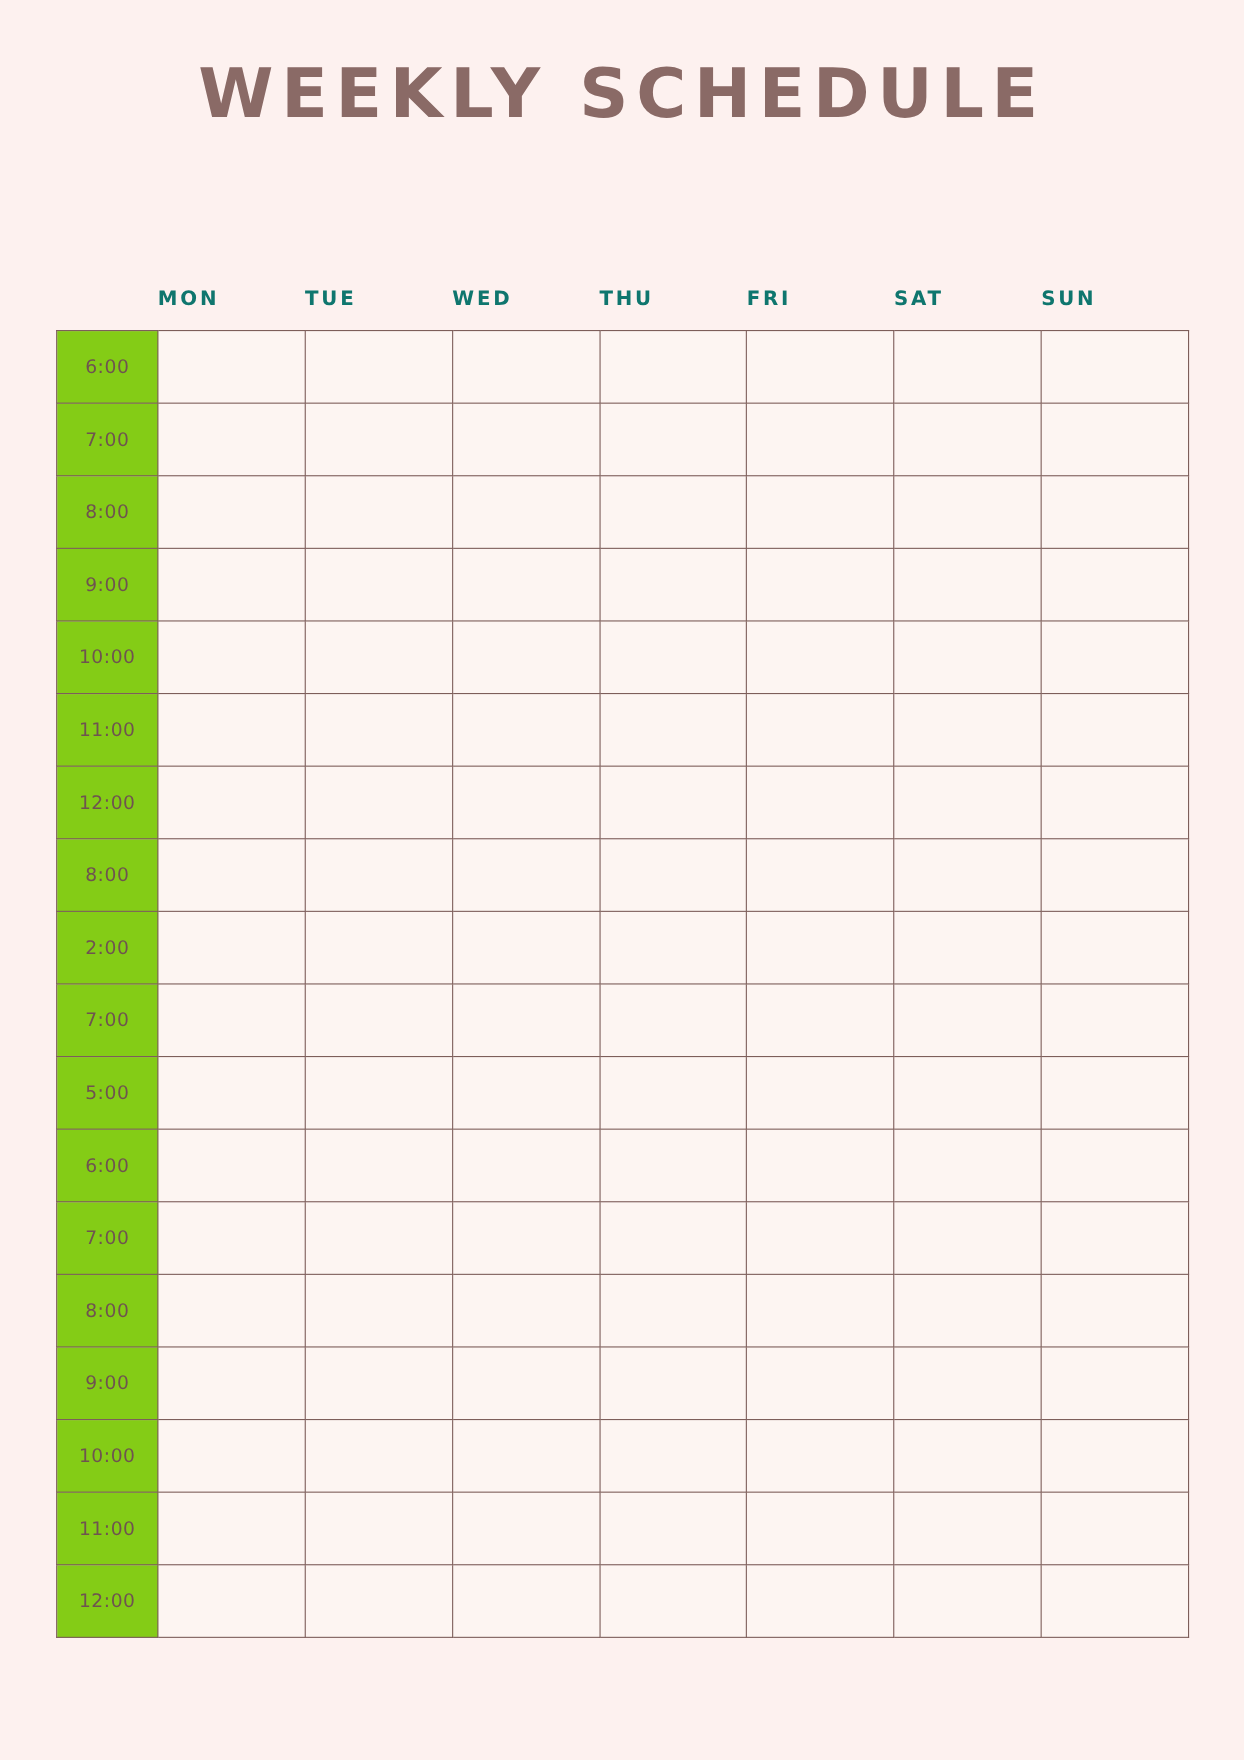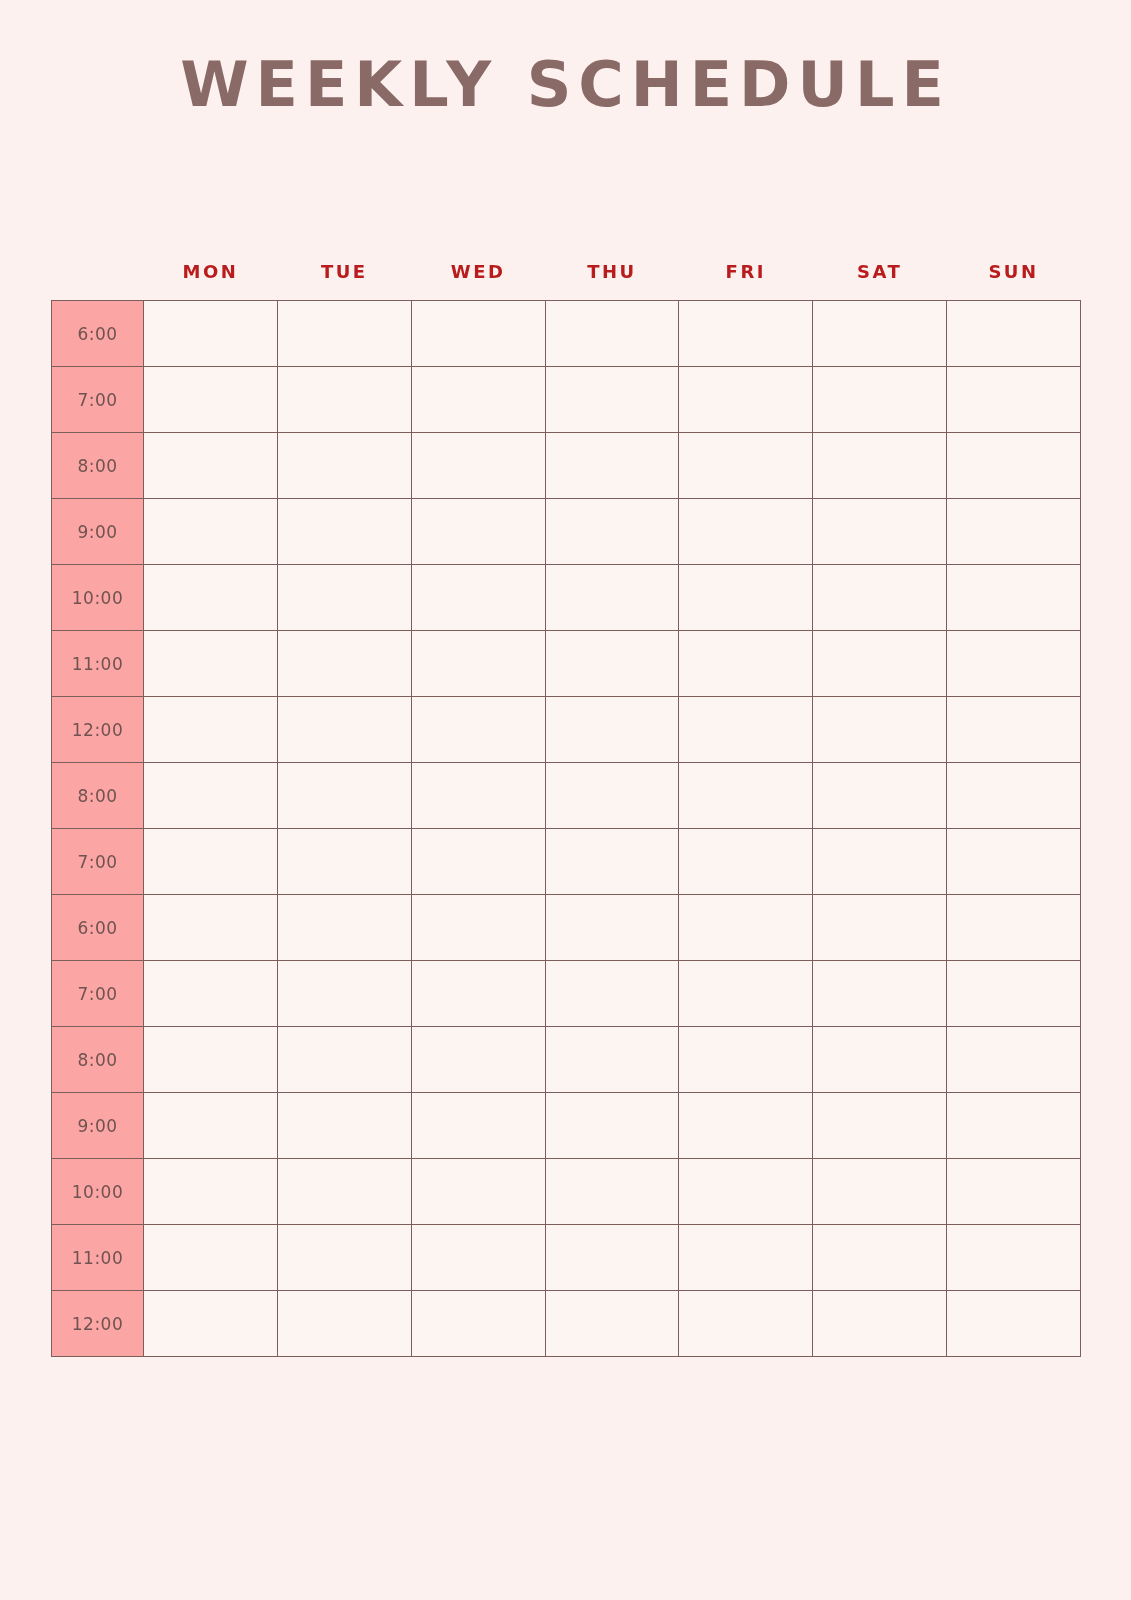--- a/index.html
+++ b/index.html
@@ -45,33 +45,33 @@
   table.schedule col.timecol { width: 92px; }
   table.schedule col.daycol  { width: 133.85px; }
 
   table.schedule thead th {
     height: 57px;
     padding: 0 0 18px 0;
     border: none;
     font-size: 18px;
     font-weight: bold;
     letter-spacing: 2.5px;
-    color: #b91c1c;
-    text-align: center;
+    color: #0f766e;
+    text-align: left;
     vertical-align: bottom;
     font-family: "DejaVu Sans", sans-serif;
   }
   table.schedule tbody td {
     height: 65px;
     border: 1px solid #7d5e5a;
     background: #fdf5f2;
     padding: 0;
   }
   table.schedule tbody td.time {
-    background: #fca5a5;
+    background: #84cc16;
     text-align: center;
     font-size: 17px;
     color: #6f5350;
     letter-spacing: 0.5px;
     font-family: "DejaVu Sans", sans-serif;
   }
   table.schedule tbody td.slot {
     cursor: text;
   }
 </style>
@@ -181,21 +181,41 @@
             <td class="time">8:00</td>
             <td class="slot"></td>
             <td class="slot"></td>
             <td class="slot"></td>
             <td class="slot"></td>
             <td class="slot"></td>
             <td class="slot"></td>
             <td class="slot"></td>
           </tr>
           <tr>
+            <td class="time">2:00</td>
+            <td class="slot"></td>
+            <td class="slot"></td>
+            <td class="slot"></td>
+            <td class="slot"></td>
+            <td class="slot"></td>
+            <td class="slot"></td>
+            <td class="slot"></td>
+          </tr>
+          <tr>
             <td class="time">7:00</td>
+            <td class="slot"></td>
+            <td class="slot"></td>
+            <td class="slot"></td>
+            <td class="slot"></td>
+            <td class="slot"></td>
+            <td class="slot"></td>
+            <td class="slot"></td>
+          </tr>
+          <tr>
+            <td class="time">5:00</td>
             <td class="slot"></td>
             <td class="slot"></td>
             <td class="slot"></td>
             <td class="slot"></td>
             <td class="slot"></td>
             <td class="slot"></td>
             <td class="slot"></td>
           </tr>
           <tr>
             <td class="time">6:00</td>

